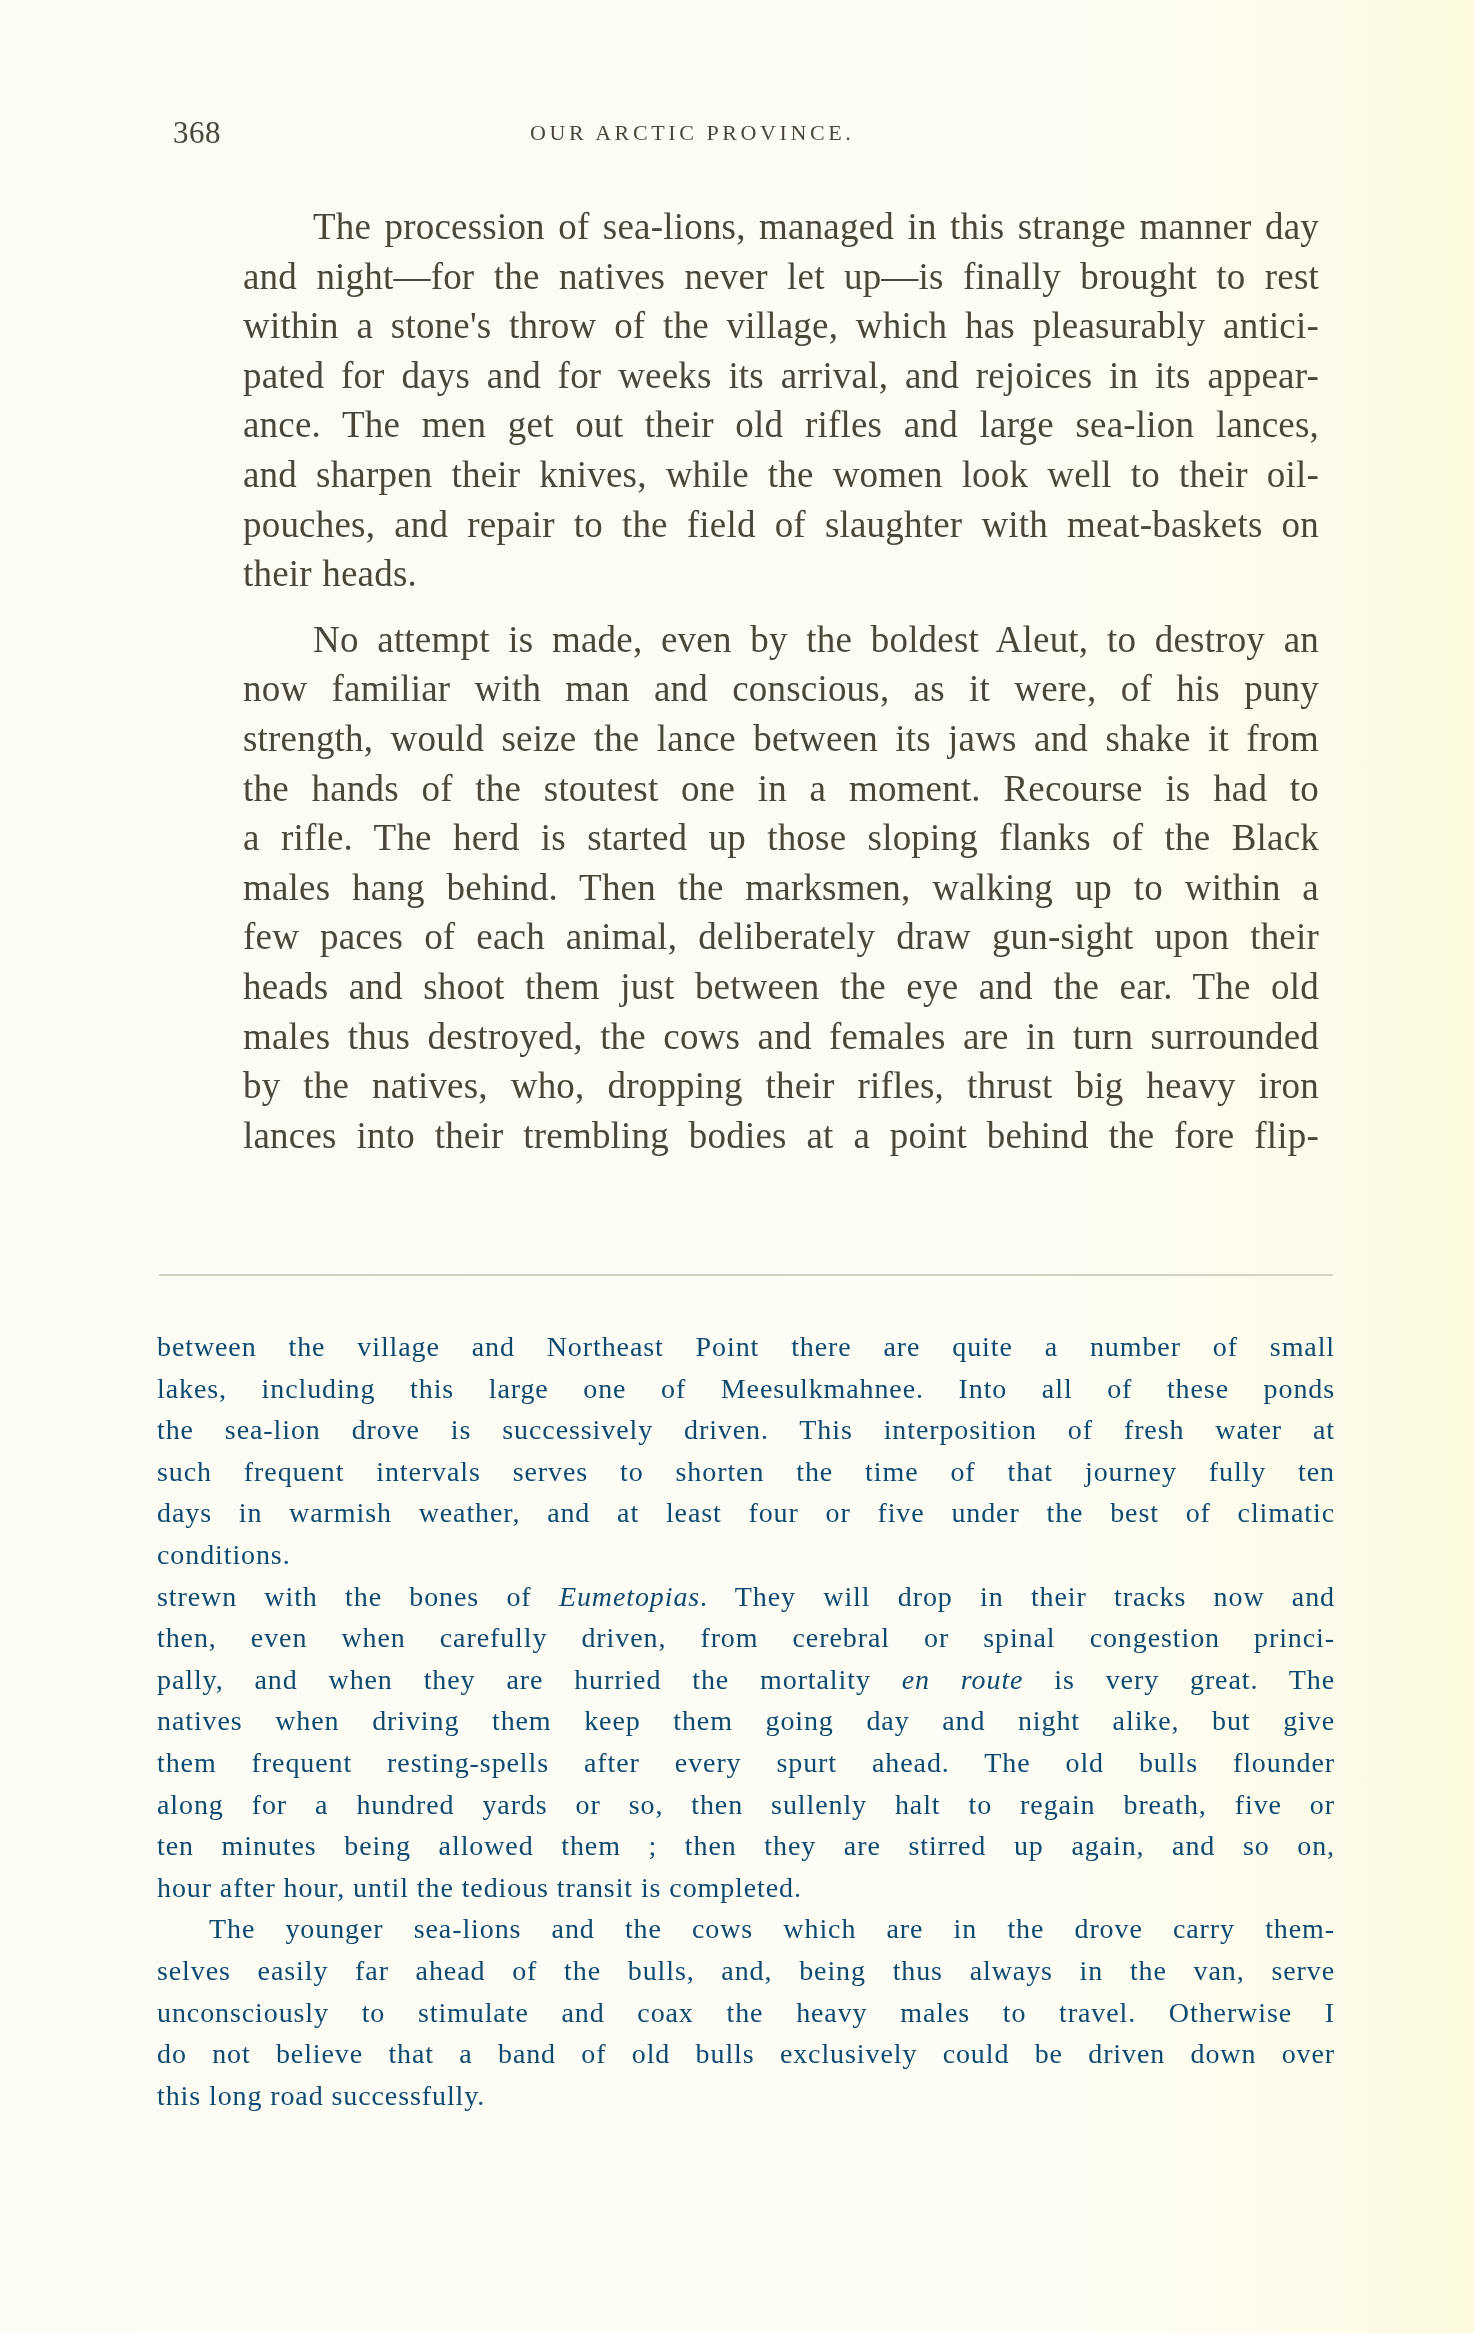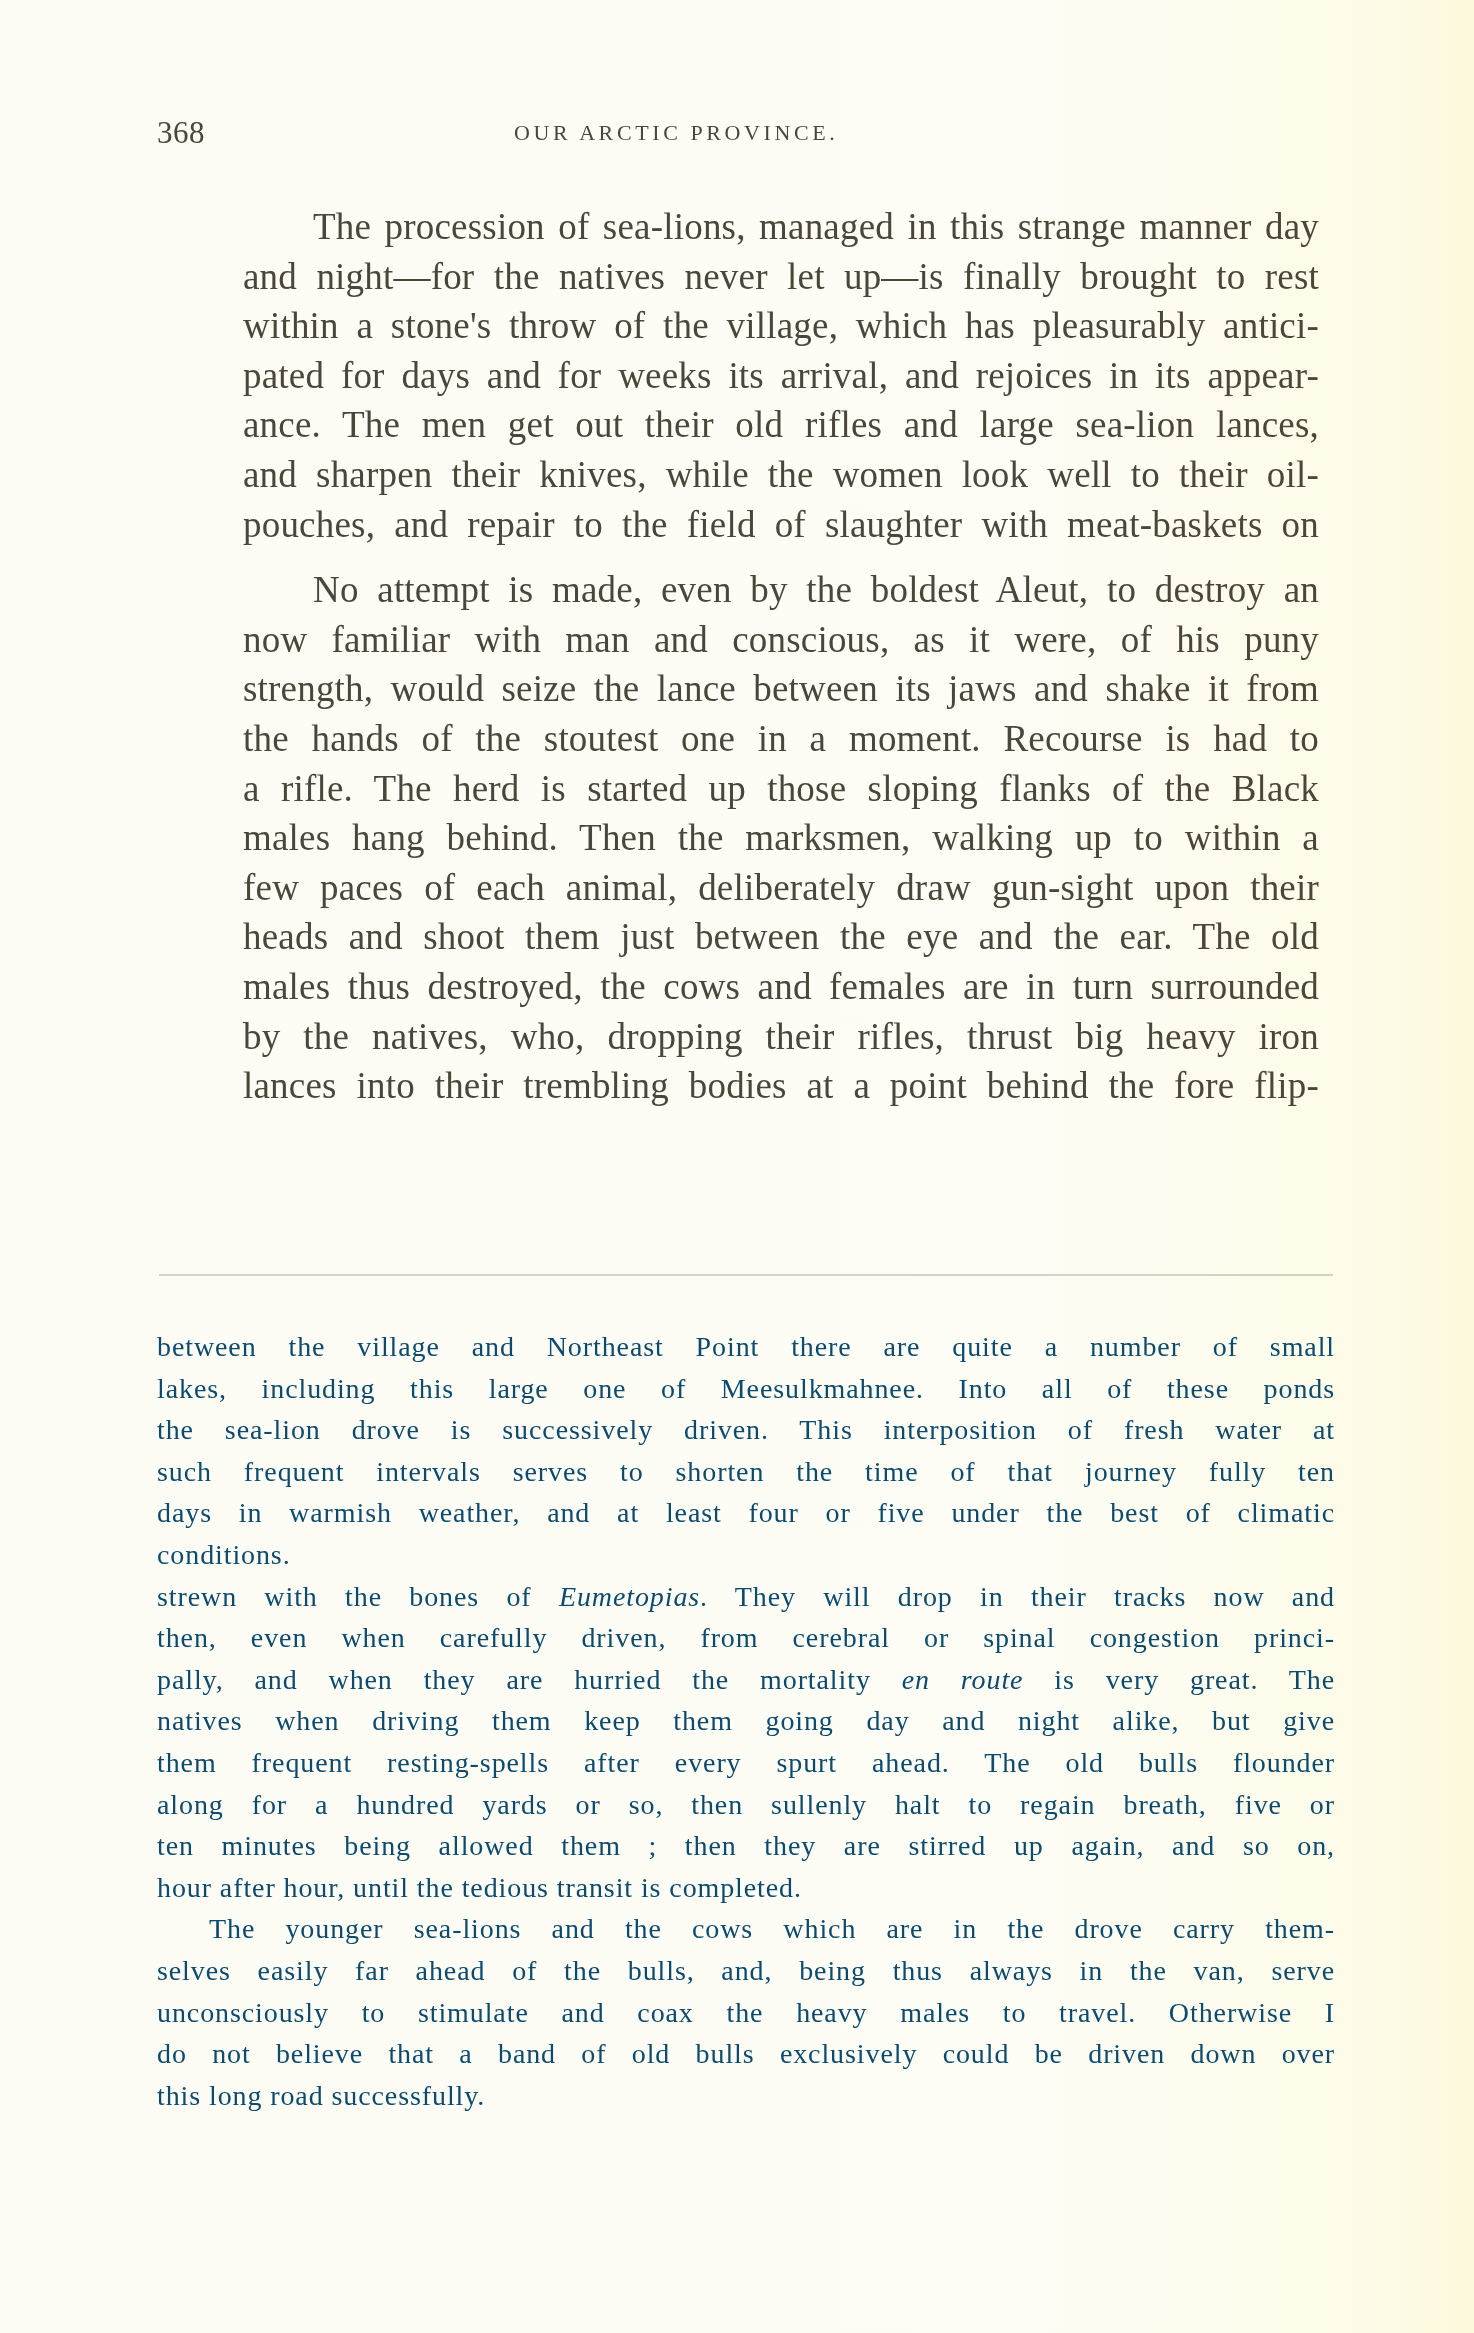--- a/index.html
+++ b/index.html
@@ -7,21 +7,21 @@
     width: 1474px;
     height: 2333px;
     overflow: hidden;
     background: linear-gradient(to right, #fcfcf4 0%, #fdfdf5 70%, #fdfbe8 92%, #fcf9dc 100%);
     font-family: "Liberation Serif", "DejaVu Serif", serif;
     color: #4a4639;
     position: relative;
   }
   .page { position: absolute; left: 157px; top: 0; width: 1178px; }
   .running-head {
-    position: absolute; top: 116px; left: 0; width: 1178px; height: 34px;
+    position: absolute; top: 116px; left: 16px; width: 1178px; height: 34px;
   }
   .page-number {
     position: absolute; left: 0; top: 0;
     font-size: 31px; line-height: 34px; letter-spacing: 0.5px;
   }
   .running-title {
     position: absolute; left: 357px; top: 0;
     font-size: 22px; line-height: 34px; letter-spacing: 3.6px;
   }
   .main-text {
@@ -63,20 +63,21 @@
 
   <div class="main-text">
     <p>
       <span class="line indent-main">The procession of sea-lions, managed in this strange manner day</span>
       <span class="line">and night—for the natives never let up—is finally brought to rest</span>
       <span class="line">within a stone's throw of the village, which has pleasurably antici-</span>
       <span class="line">pated for days and for weeks its arrival, and rejoices in its appear-</span>
       <span class="line">ance. The men get out their old rifles and large sea-lion lances,</span>
       <span class="line">and sharpen their knives, while the women look well to their oil-</span>
       <span class="line">pouches, and repair to the field of slaughter with meat-baskets on</span>
+      <span class="line last">their heads.</span>
     </p>
     <p>
       <span class="line indent-main">No attempt is made, even by the boldest Aleut, to destroy an</span>
       <span class="line">now familiar with man and conscious, as it were, of his puny</span>
       <span class="line">strength, would seize the lance between its jaws and shake it from</span>
       <span class="line">the hands of the stoutest one in a moment. Recourse is had to</span>
       <span class="line">a rifle. The herd is started up those sloping flanks of the Black</span>
       <span class="line">males hang behind. Then the marksmen, walking up to within a</span>
       <span class="line">few paces of each animal, deliberately draw gun-sight upon their</span>
       <span class="line">heads and shoot them just between the eye and the ear. The old</span>

